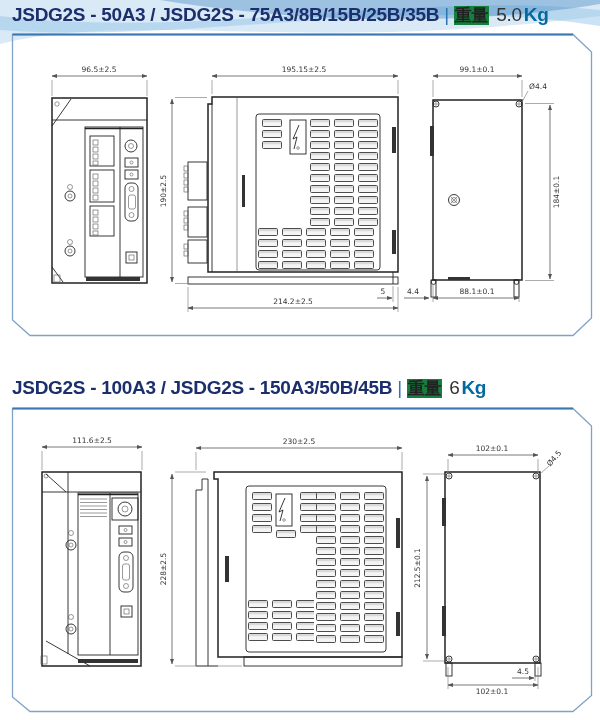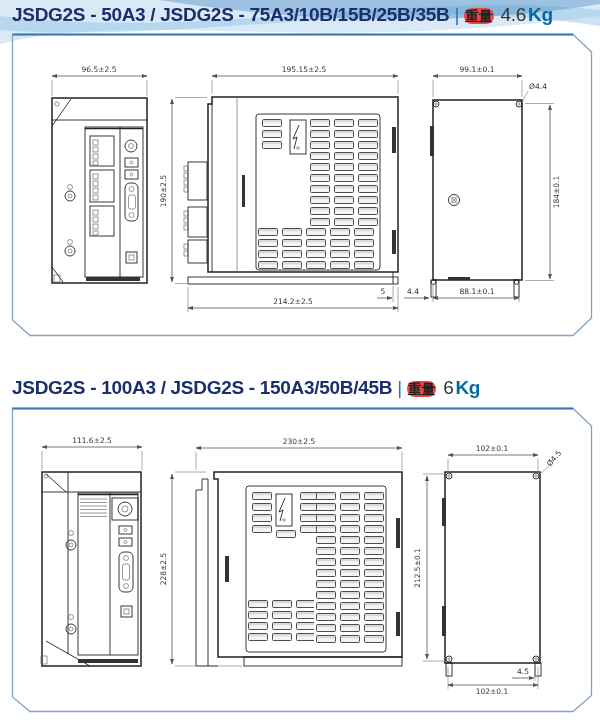--- a/index.html
+++ b/index.html
@@ -2,21 +2,21 @@
 <html><head>
 <meta charset="utf-8">
 <style>
   html,body{margin:0;padding:0;background:#fff;}
   body{width:600px;height:720px;position:relative;overflow:hidden;
        font-family:"Liberation Sans","DejaVu Sans",sans-serif;}
   .wave{position:absolute;top:0;left:0;z-index:0;}
   .title{position:absolute;left:12px;z-index:2;font-size:19px;font-weight:bold;
          color:#1c2f6d;letter-spacing:-0.3px;white-space:nowrap;}
   .title .sep{color:#2e75b6;font-weight:normal;padding:0 5px;}
-  .title .wl{color:#222;background:#ef4444;font-size:14px;padding:0 1px;border-radius:8px;}
+  .title .wl{color:#222;background:#15803d;font-size:17px;padding:0 1px;}
   .title .wv{color:#333;font-weight:normal;padding:0 2px;}
   .title .wu{color:#0369a1;}
   .dwg{position:absolute;left:0;z-index:1;}
   
   .panel{fill:none;stroke:#7fa3c8;stroke-width:1.3;}
   .paneltop{stroke:#3878b4;stroke-width:1.8;}
   .o{fill:none;stroke:#222;stroke-width:1.5;}
   .i{fill:none;stroke:#222;stroke-width:0.9;}
   .t{fill:none;stroke:#555;stroke-width:0.6;}
   .dk{fill:#333;stroke:none;}
@@ -27,22 +27,22 @@
 </head>
 <body>
 
 <svg class="wave" width="600" height="58">
   <path d="M0,44 C140,10 300,54 600,16 L600,0 L0,0 Z" fill="#bcd7ee" opacity="0.55"></path>
   <path d="M0,30 C200,44 400,-6 600,26 L600,10 C420,-10 200,40 0,16 Z" fill="#8cc0e6" opacity="0.45"></path>
   <path d="M160,0 C320,26 480,24 600,4 L600,0 Z" fill="#3e84c2" opacity="0.4"></path>
 </svg>
 
 <div class="title" style="top:4px">
-  <span>JSDG2S - 50A3 / JSDG2S - 75A3/10B/15B/25B/35B</span><span class="sep">|</span><span class="wl">重量</span>
-  <span class="wv">4.6</span><span class="wu">Kg</span>
+  <span>JSDG2S - 50A3 / JSDG2S - 75A3/8B/15B/25B/35B</span><span class="sep">|</span><span class="wl">重量</span>
+  <span class="wv">5.0</span><span class="wu">Kg</span>
 </div>
 
 <svg class="dwg" style="top:0" width="600" height="352" viewBox="0 0 600 352">
   <defs>
     <marker id="ah" viewBox="0 0 8 8" refX="7.5" refY="4" markerWidth="7" markerHeight="7" orient="auto-start-reverse">
       <path d="M0,1 L8,4 L0,7 Z" fill="#555"></path>
     </marker>
     <pattern id="slots" width="24" height="11" patternUnits="userSpaceOnUse">
       <rect x="0.5" y="0.5" width="19" height="7" rx="1" fill="#f4f4f4" stroke="#3a3a3a" stroke-width="0.9"></rect>
       <rect x="1" y="1" width="18" height="2.2" fill="#d9d9d9"></rect>

